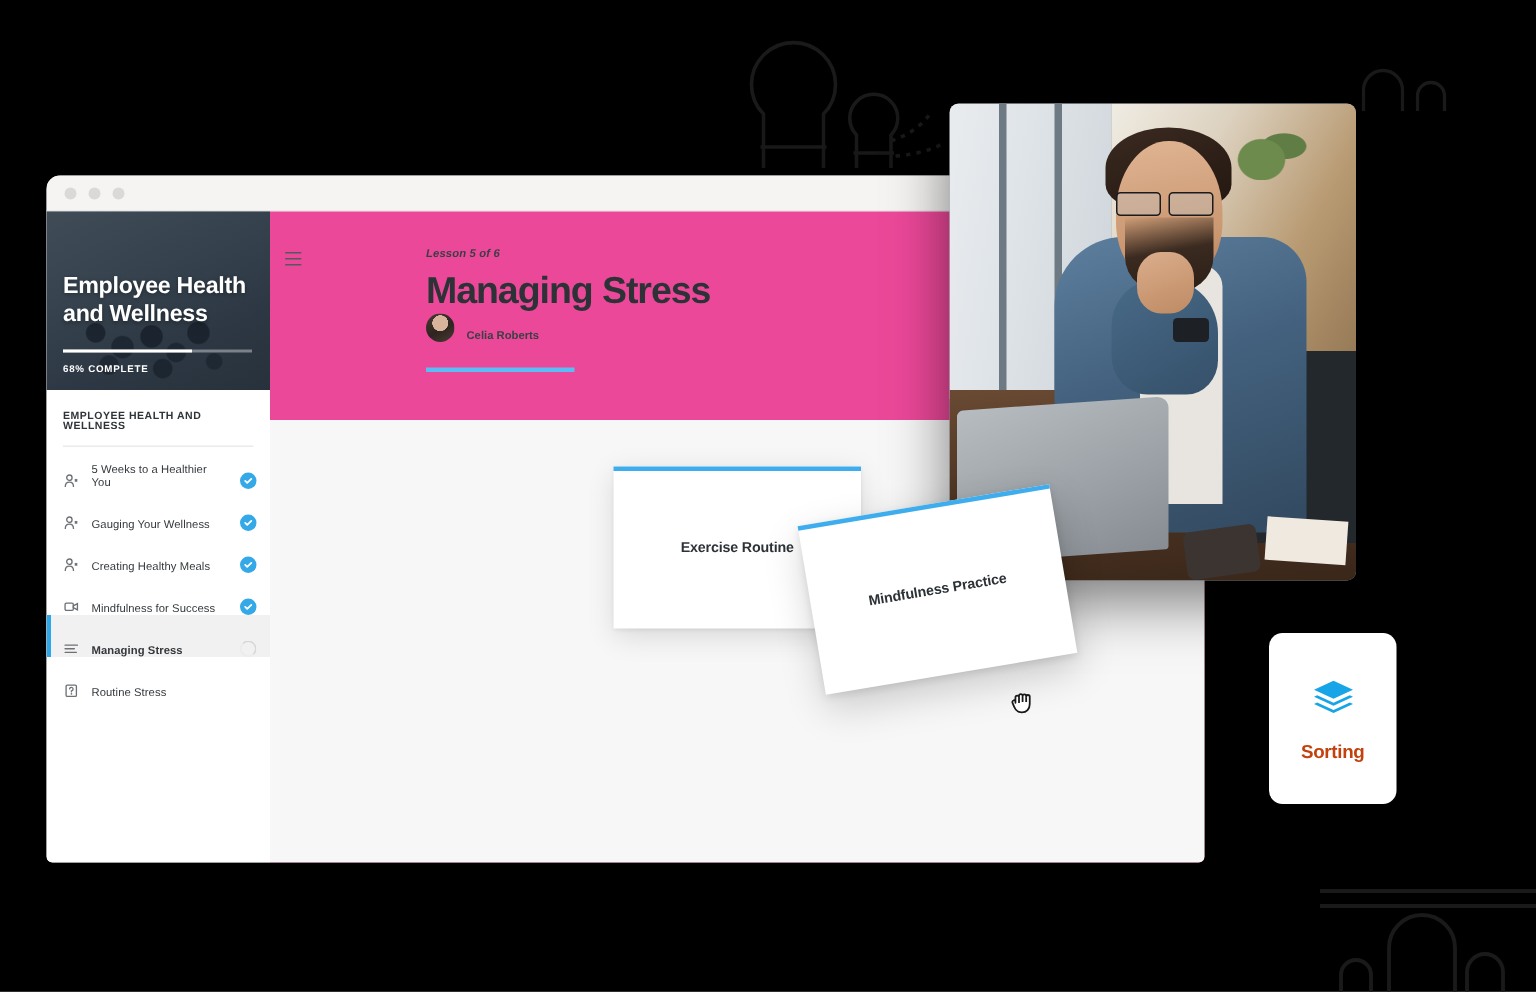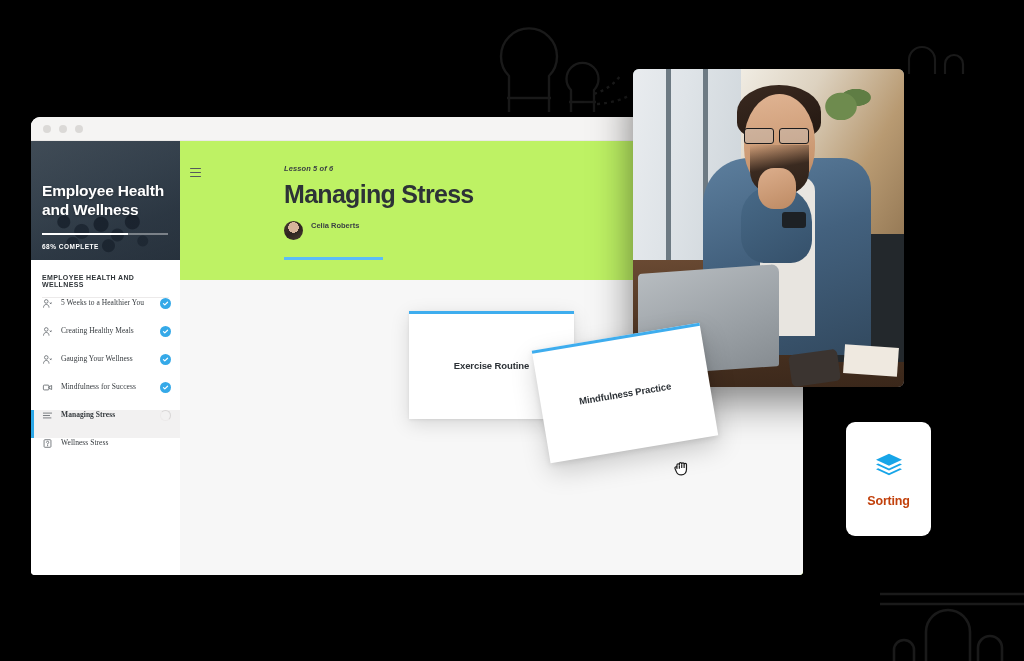--- a/index.html
+++ b/index.html
@@ -70,50 +70,50 @@
     position: absolute; left: 11px; bottom: 10px;
     color: #fff; font-size: 6.5px; font-weight: 700; letter-spacing: .5px;
   }
 
   #course-label {
     padding: 14px 11px 9px; font-size: 7px; font-weight: 700;
     letter-spacing: .35px; color: #2f3438; border-bottom: 1px solid #eceaea;
     margin: 0 11px 0 11px; padding-left: 0; padding-right: 0;
   }
   .nav-item {
-    position: relative; display: flex; align-items: flex-start;
-    height: 28px; padding: 0 9px 0 11px; gap: 8px; font-family: Liberation Serif, serif;
+    position: relative; display: flex; align-items: flex-end;
+    height: 28px; padding: 0 9px 0 11px; gap: 8px;
   }
   .nav-item.active { background: #f2f1f1; }
   .nav-item.active::before {
     content: ""; position: absolute; left: 0; top: 0; bottom: 0; width: 3px; background: #2ca8e8;
   }
   .nav-ico { width: 11px; height: 11px; flex: 0 0 11px; color: #6d7176; }
   .nav-ico svg { display: block; width: 11px; height: 11px; }
   .nav-text { font-size: 7.5px; color: #34393d; letter-spacing: .05px; flex: 1; }
   .nav-item.active .nav-text { font-weight: 700; }
   .badge-done {
     width: 11px; height: 11px; border-radius: 50%; background: #35a9e8;
     display: flex; align-items: center; justify-content: center; flex: 0 0 11px;
   }
   .badge-done svg { width: 7px; height: 7px; }
   .badge-spin {
     width: 11px; height: 11px; border-radius: 50%; flex: 0 0 11px;
     border: 1.5px solid #eceaea; border-top-color: #d8d6d6; border-right-color: #d8d6d6;
   }
 
   
-  #main { flex: 1; position: relative; background: #bef264; overflow: hidden; }
+  #main { flex: 1; position: relative; background: #ec4899; overflow: hidden; }
   #hamburger { position: absolute; left: 10px; top: 27px; width: 11px; }
   #hamburger span { display: block; height: 1.4px; background: #55595d; margin-bottom: 2.4px; border-radius: 1px; }
 
   #lesson-head { position: absolute; left: 104px; top: 23px; right: 20px; }
   #lesson-kicker { font-size: 7.5px; font-style: italic; font-weight: 600; color: #3a3f44; letter-spacing: .1px; }
   #lesson-title { font-size: 25px; font-weight: 700; color: #2d3237; letter-spacing: -.7px; margin-top: 7px; }
-  #author-row { display: flex; align-items: flex-start; gap: 8px; margin-top: 12px; }
+  #author-row { display: flex; align-items: flex-end; gap: 8px; }
   #author-avatar {
     width: 19px; height: 19px; border-radius: 50%; overflow: hidden; flex: 0 0 19px;
     background: radial-gradient(circle at 50% 34%, #d7b49b 0 5.2px, transparent 5.4px),
                 linear-gradient(150deg, #4a3a33 0%, #2e2420 55%, #4b3c34 100%);
   }
   #author-name { font-size: 7.5px; color: #3a3f44; font-weight: 600; }
   #title-underline { margin-top: 17px; width: 99px; height: 3px; background: #5cbcf6; }
 
   #content-area { position: absolute; left: 0; right: 0; top: 139px; bottom: 0; background: #f7f7f7; }
 
@@ -295,47 +295,47 @@
           </div>
 
           <div class="nav-item">
             <span class="nav-ico">
               <svg viewBox="0 0 16 16" fill="none" stroke="currentColor" stroke-width="1.3">
                   <circle cx="6.2" cy="5" r="2.6"></circle>
                   <path d="M2.2 14 c0-3 1.8-4.6 4-4.6 s4 1.6 4 4.6"></path>
                   <path d="M11.5 6.5 l2.3 2.3 M13.8 6.5 l-2.3 2.3"></path>
                 </svg>
             </span>
+            <span class="nav-text">Gauging Your Wellness</span>
+            <span class="badge-done">
+              <svg viewBox="0 0 12 12" fill="none" stroke="#fff" stroke-width="2" stroke-linecap="round" stroke-linejoin="round">
+                  <path d="M2.5 6.2 L4.8 8.5 L9.5 3.8"></path>
+                </svg>
+            </span>
+          </div>
+
+          <div class="nav-item">
+            <span class="nav-ico">
+              <svg viewBox="0 0 16 16" fill="none" stroke="currentColor" stroke-width="1.3">
+                  <circle cx="6.2" cy="5" r="2.6"></circle>
+                  <path d="M2.2 14 c0-3 1.8-4.6 4-4.6 s4 1.6 4 4.6"></path>
+                  <path d="M11.5 6.5 l2.3 2.3 M13.8 6.5 l-2.3 2.3"></path>
+                </svg>
+            </span>
             <span class="nav-text">Creating Healthy Meals</span>
             <span class="badge-done">
               <svg viewBox="0 0 12 12" fill="none" stroke="#fff" stroke-width="2" stroke-linecap="round" stroke-linejoin="round">
                   <path d="M2.5 6.2 L4.8 8.5 L9.5 3.8"></path>
                 </svg>
             </span>
           </div>
 
           <div class="nav-item">
             <span class="nav-ico">
               <svg viewBox="0 0 16 16" fill="none" stroke="currentColor" stroke-width="1.3">
-                  <circle cx="6.2" cy="5" r="2.6"></circle>
-                  <path d="M2.2 14 c0-3 1.8-4.6 4-4.6 s4 1.6 4 4.6"></path>
-                  <path d="M11.5 6.5 l2.3 2.3 M13.8 6.5 l-2.3 2.3"></path>
-                </svg>
-            </span>
-            <span class="nav-text">Gauging Your Wellness</span>
-            <span class="badge-done">
-              <svg viewBox="0 0 12 12" fill="none" stroke="#fff" stroke-width="2" stroke-linecap="round" stroke-linejoin="round">
-                  <path d="M2.5 6.2 L4.8 8.5 L9.5 3.8"></path>
-                </svg>
-            </span>
-          </div>
-
-          <div class="nav-item">
-            <span class="nav-ico">
-              <svg viewBox="0 0 16 16" fill="none" stroke="currentColor" stroke-width="1.3">
                   <rect x="2" y="4.5" width="8" height="7" rx="1.2"></rect>
                   <path d="M10 7.2 L14 5 v6 l-4 -2.2Z"></path>
                 </svg>
             </span>
             <span class="nav-text">Mindfulness for Success</span>
             <span class="badge-done">
               <svg viewBox="0 0 12 12" fill="none" stroke="#fff" stroke-width="2" stroke-linecap="round" stroke-linejoin="round">
                   <path d="M2.5 6.2 L4.8 8.5 L9.5 3.8"></path>
                 </svg>
             </span>
@@ -352,21 +352,21 @@
           </div>
 
           <div class="nav-item">
             <span class="nav-ico">
               <svg viewBox="0 0 16 16" fill="none" stroke="currentColor" stroke-width="1.3">
                   <rect x="3" y="2.5" width="10" height="11" rx="1.2"></rect>
                   <path d="M6.4 6.2 a1.7 1.7 0 1 1 1.8 1.9 v1" stroke-linecap="round"></path>
                   <path d="M8.2 11 v.1" stroke-linecap="round" stroke-width="1.6"></path>
                 </svg>
             </span>
-            <span class="nav-text">Wellness Stress</span>
+            <span class="nav-text">Routine Stress</span>
           </div>
         </nav>
       </aside>
 
       <main id="main">
         <div id="hamburger">
           <span></span>
             <span></span>
             <span></span>
         </div>

